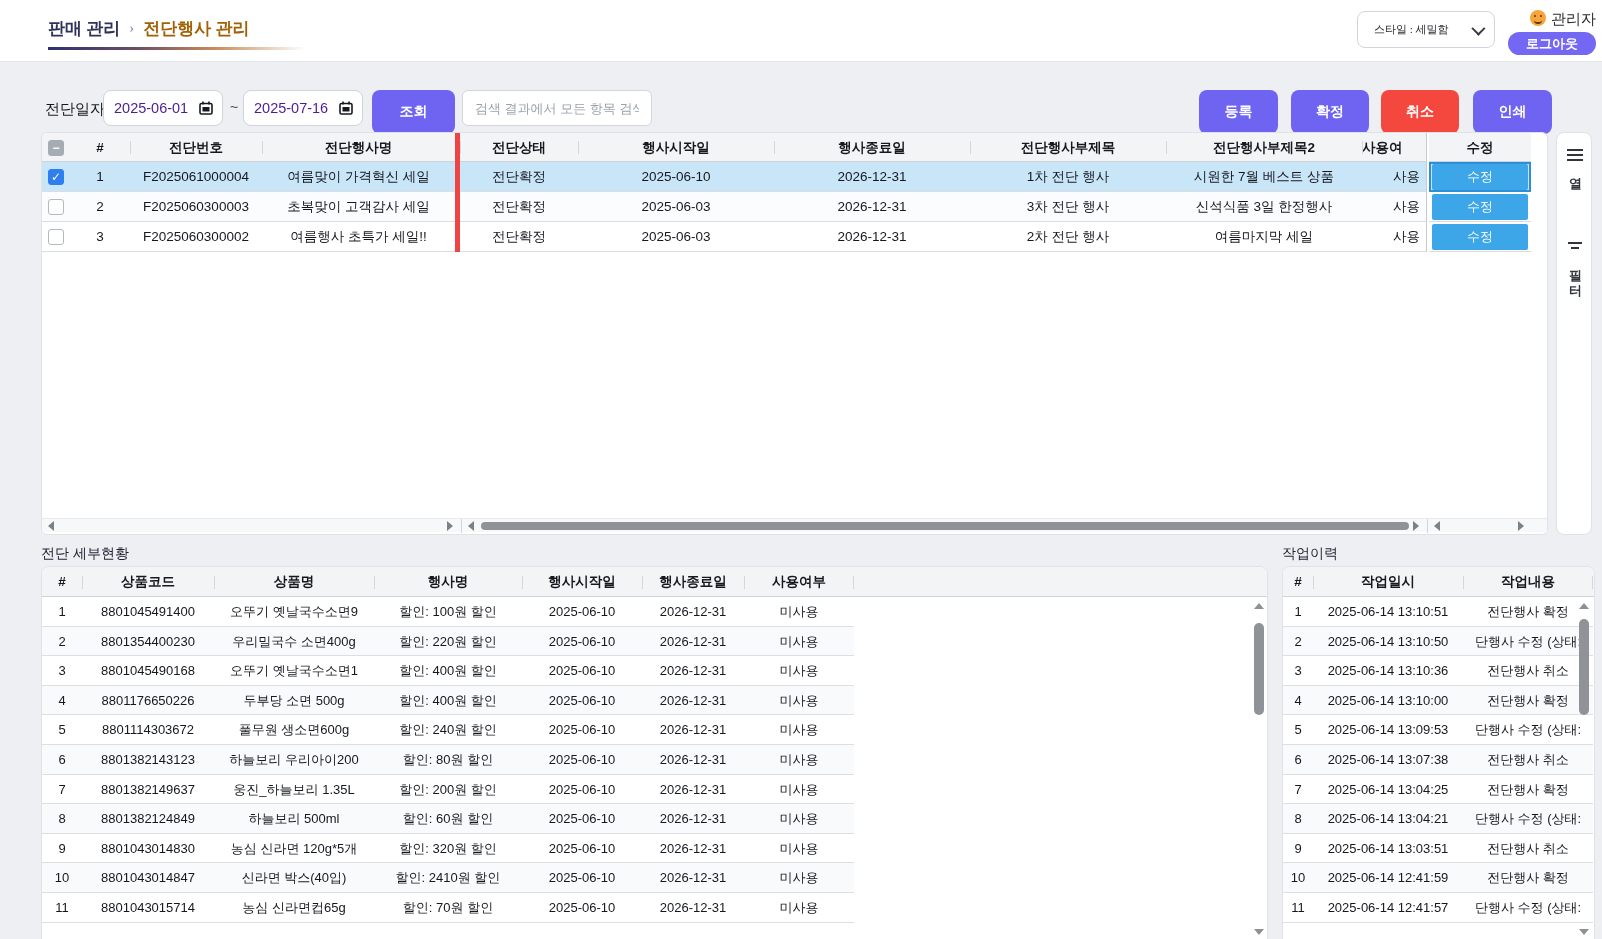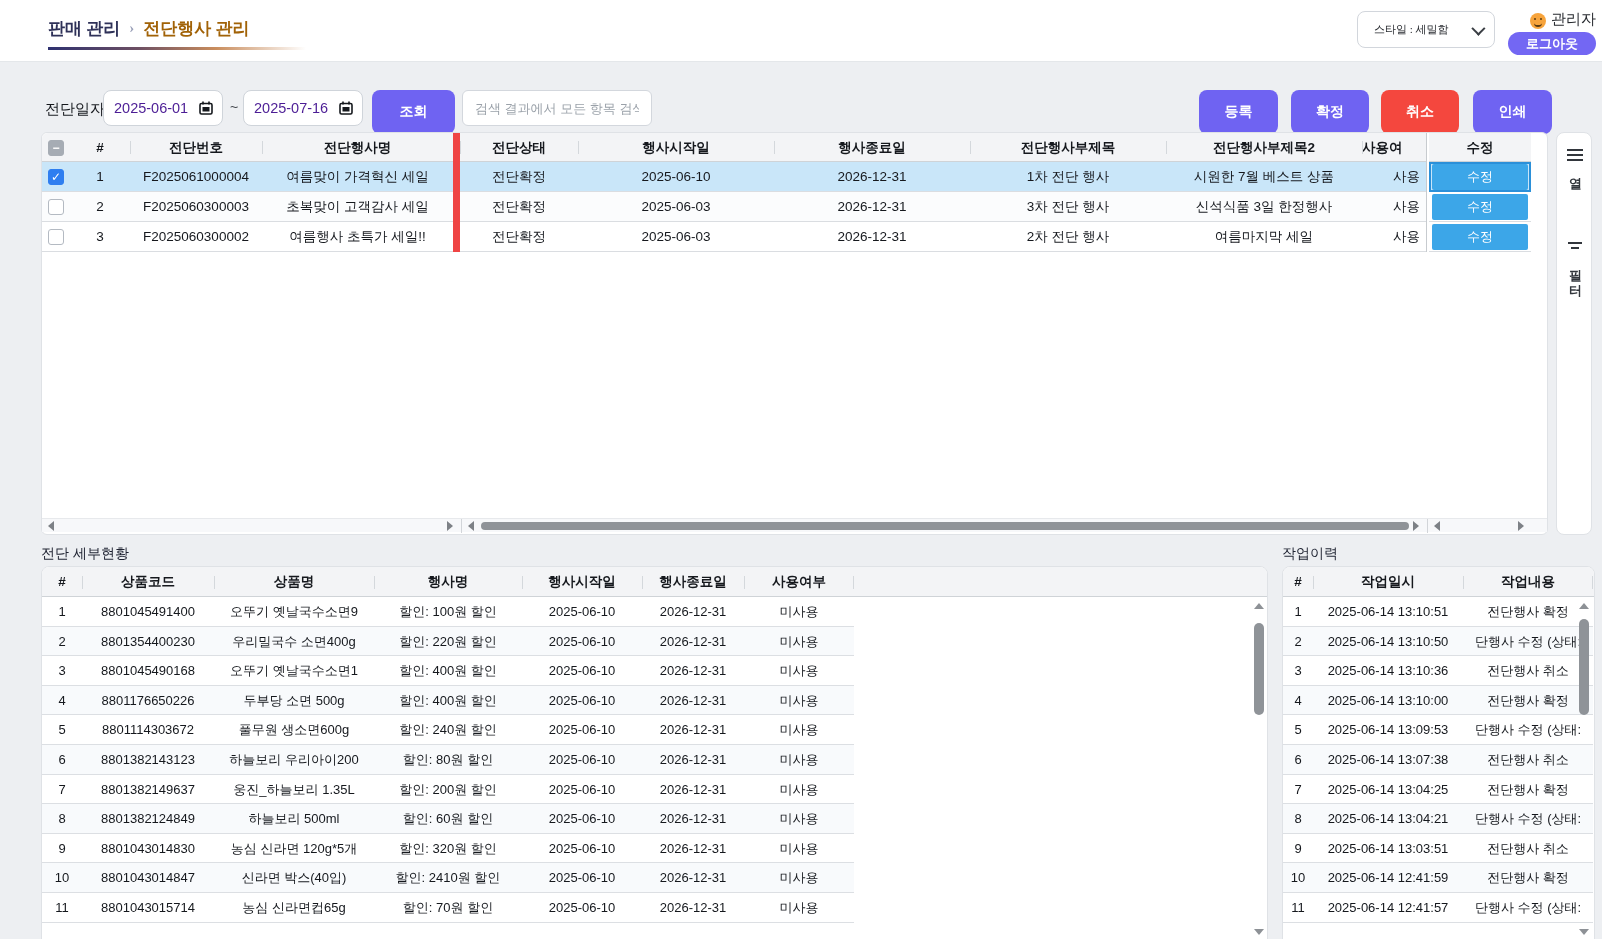--- a/index.html
+++ b/index.html
@@ -13,21 +13,21 @@
   .bc-parent { color:#2e3158; font-weight:bold; }
   .bc-sep { color:#9aa0b8; font-weight:bold; font-size:15px; }
   .bc-current { color:#a16207; font-weight:bold; }
   .bc-underline { position:absolute; left:48px; top:47px; width:258px; height:3px;
     background:linear-gradient(90deg,#2e3170 0%,#6d4f63 35%,#c98d5d 65%,rgba(220,180,140,0) 100%); }
   .notice { position:absolute; left:420px; top:9px; width:623px; height:38px; background:#d7e9fb; border-radius:4px;
     display:flex; align-items:center; justify-content:center; font-size:14px; font-weight:bold; color:#16276b; }
   .style-select { position:absolute; left:1357px; top:11px; width:138px; height:37px; background:#fff; border:1px solid #d2d6dc;
     border-radius:8px; display:flex; align-items:center; justify-content:space-between; padding:0 12px 0 16px; font-size:11px; color:#26292e; cursor:pointer; }
   .chev { width:10px; height:10px; border-right:2px solid #3a3e44; border-bottom:2px solid #3a3e44; transform:rotate(45deg) translateY(-2px); }
-  .user-line { position:absolute; left:1500px; top:10px; width:96px; display:flex; align-items:flex-end; justify-content:flex-end; gap:5px; font-size:15px; color:#26292e; }
+  .user-line { position:absolute; left:1500px; top:10px; width:96px; display:flex; align-items:flex-start; justify-content:flex-end; gap:5px; font-size:15px; color:#26292e; }
   .smiley { width:16px; height:16px; border-radius:50%; background:#f7a43c; position:relative; flex:0 0 16px; }
   .smiley::before { content:""; position:absolute; left:4px; top:5px; width:2px; height:2px; border-radius:50%; background:#5a3a10; box-shadow:6px 0 0 #5a3a10; }
   .smiley::after { content:""; position:absolute; left:4px; top:8px; width:8px; height:4px; border-bottom:2px solid #5a3a10; border-radius:0 0 8px 8px; }
   .logout-btn { position:absolute; left:1508px; top:32px; width:88px; height:23px; background:#7367f3; color:#fff; border:none;
     border-radius:12px; font-size:13px; font-weight:bold; cursor:pointer; font-family:inherit; }
 
   
   .flt-label { position:absolute; left:45px; top:100px; font-size:15px; color:#15181d; }
   .date-box { position:absolute; top:90px; height:36px; width:120px; background:#fff; border:1px solid #cfd4da; border-radius:8px;
     display:flex; align-items:center; justify-content:space-between; padding:0 9px 0 10px; font-size:14.5px; color:#4c1d95; cursor:pointer; }
@@ -48,21 +48,21 @@
   .main-card { position:absolute; left:41px; top:132px; width:1507px; height:403px; background:#fff; border:1px solid #dfe2e6; border-radius:6px; }
   .m-grid { display:grid; grid-template-columns:28px 60px 132px 198px 118px 196px 196px 196px 196px 60px; align-items:center; }
   .m-head { height:29px; background:#f3f4f6; border-bottom:1px solid #cfd3d7; border-radius:6px 0 0 0; width:1384px; }
   .h-cell { font-size:13.5px; font-weight:bold; color:#15181d; text-align:center; position:relative; height:29px; line-height:29px;
     overflow:hidden; white-space:nowrap; }
   .h-cell:nth-child(n+3)::before { content:""; position:absolute; left:0; top:8px; width:1px; height:13px; background:#d4d8dc; }
   .m-row { height:30px; border-bottom:1px solid #dadde1; width:1384px; background:#fff; }
   .m-row.alt { background:#fbfcfd; }
   .m-row.sel { background:#c9e6f9; }
   .m-cell { font-size:13.5px; color:#15181d; text-align:center; overflow:hidden; white-space:nowrap; height:30px; line-height:30px; }
-  .m-grid > :nth-child(4) { border-right:7px solid #ef4444; }
+  .m-grid > :nth-child(4) { border-right:5px solid #ef4444; }
   .cb-wrap { display:flex; align-items:center; justify-content:center; height:100%; }
   .cb { width:16px; height:16px; border-radius:3px; border:1.5px solid #b4bac2; background:#fff; cursor:pointer;
     display:flex; align-items:center; justify-content:center; font-size:12px; color:#fff; line-height:1; }
   .cb.ind { background:#a6acb4; border-color:#a6acb4; font-weight:bold; }
   .cb.on { background:#2e7ef0; border-color:#2e7ef0; font-weight:bold; }
   .use-cell { text-align:right; padding-right:2px; }
   .pin-line { position:absolute; left:1384px; top:0; width:1px; height:119px; background:#c7cbcf; }
   .pinned { position:absolute; left:1387px; top:0; width:102px; }
   .p-head { height:29px; background:#f3f4f6; border-bottom:1px solid #cfd3d7; font-size:13.5px; font-weight:bold; color:#15181d;
     text-align:center; line-height:29px; }

